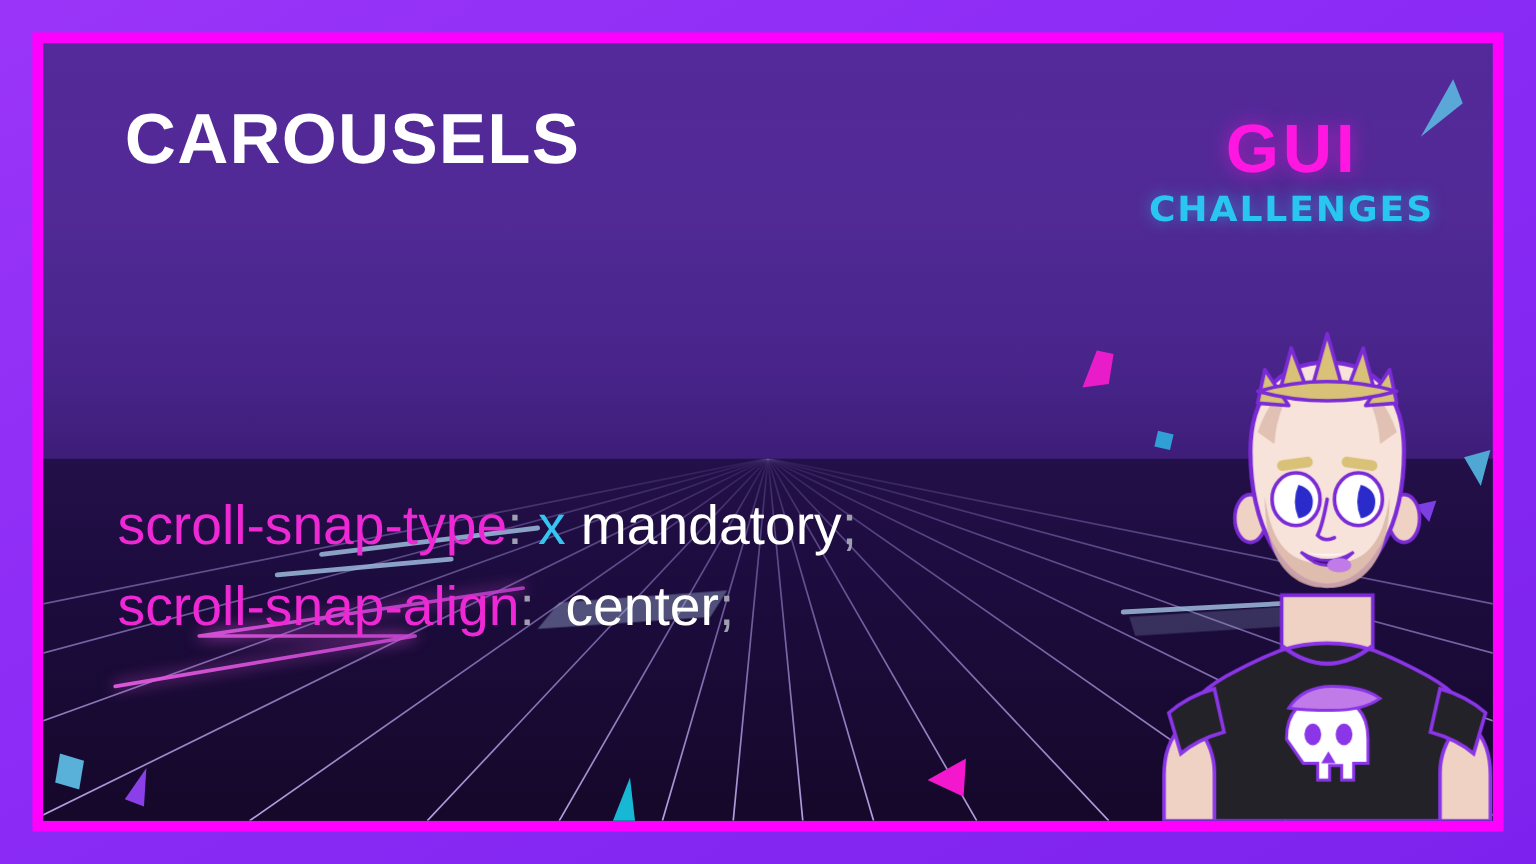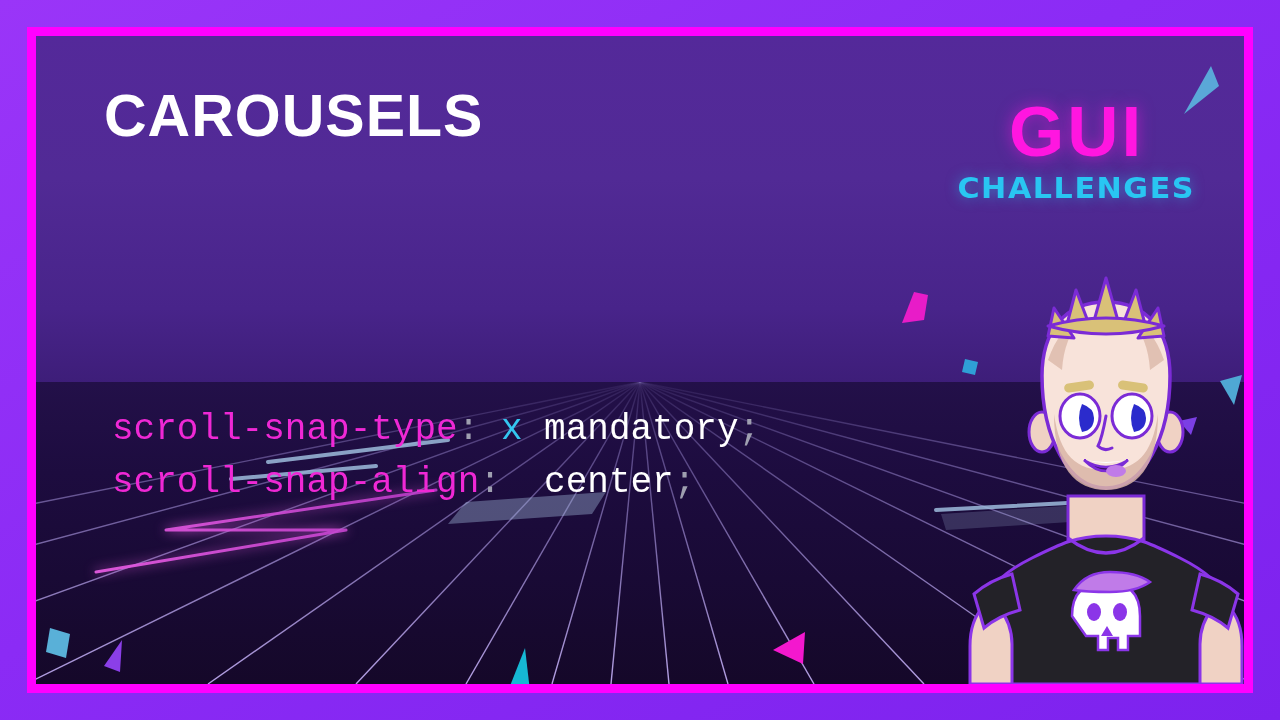--- a/index.html
+++ b/index.html
@@ -70,44 +70,44 @@
 
   
   #logo {
     position: absolute;
     right: 53px; top: 60px;
     text-align: center;
     line-height: 1;
   }
   #logo .gui {
     display: block;
-    font-size: 71px;
+    font-size: 57px;
     font-weight: 700;
     letter-spacing: 3px;
     color: #ff16e0;
     text-shadow: 0 0 16px rgba(255,22,224,.55);
   }
   #logo .challenges {
     display: block;
     margin-top: 7px;
     font-size: 29px;
     font-weight: 700;
     letter-spacing: 1.5px;
     color: #29c6f2;
     font-family: "DejaVu Sans", sans-serif;
     transform: scaleX(1.04);
     text-shadow: 0 0 12px rgba(41,198,242,.5);
   }
 
   
   #code {
     position: absolute;
-    left: 76px; top: 367px;
-    font-family: Liberation Mono, monospace;
-    font-size: 36px;
+    left: 62px; top: 367px;
+    font-family: Liberation Sans, sans-serif;
+    font-size: 46px;
     line-height: 1.48;
     white-space: pre;
   }
   .tok-prop  { color: #ef28d5; }
   .tok-punc  { color: #9f9fb0; }
   .tok-kw    { color: #34c6f0; }
   .tok-val   { color: #ffffff; }
 
   
   .confetti { position: absolute; }

